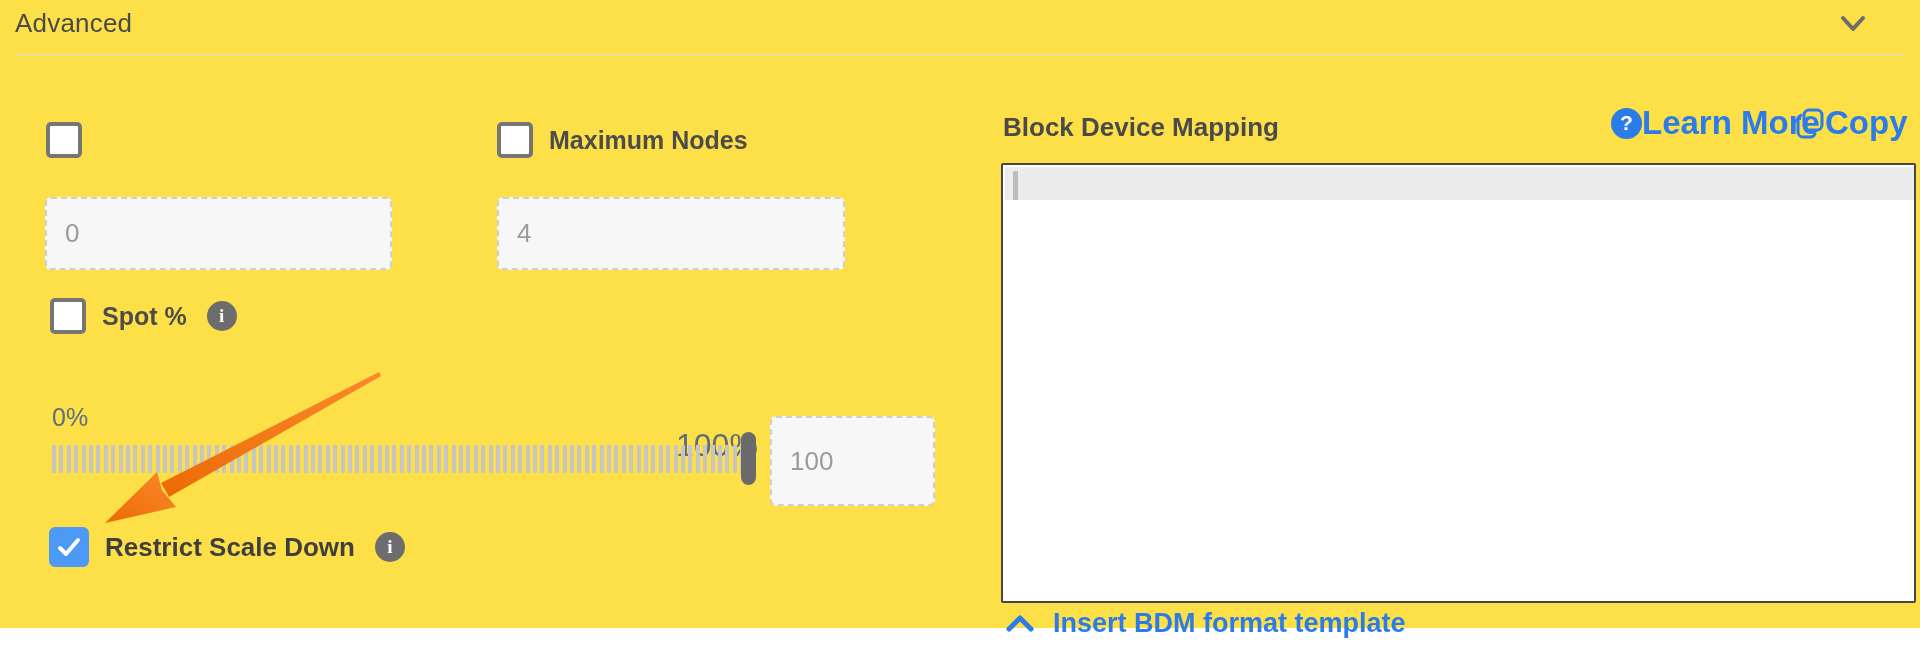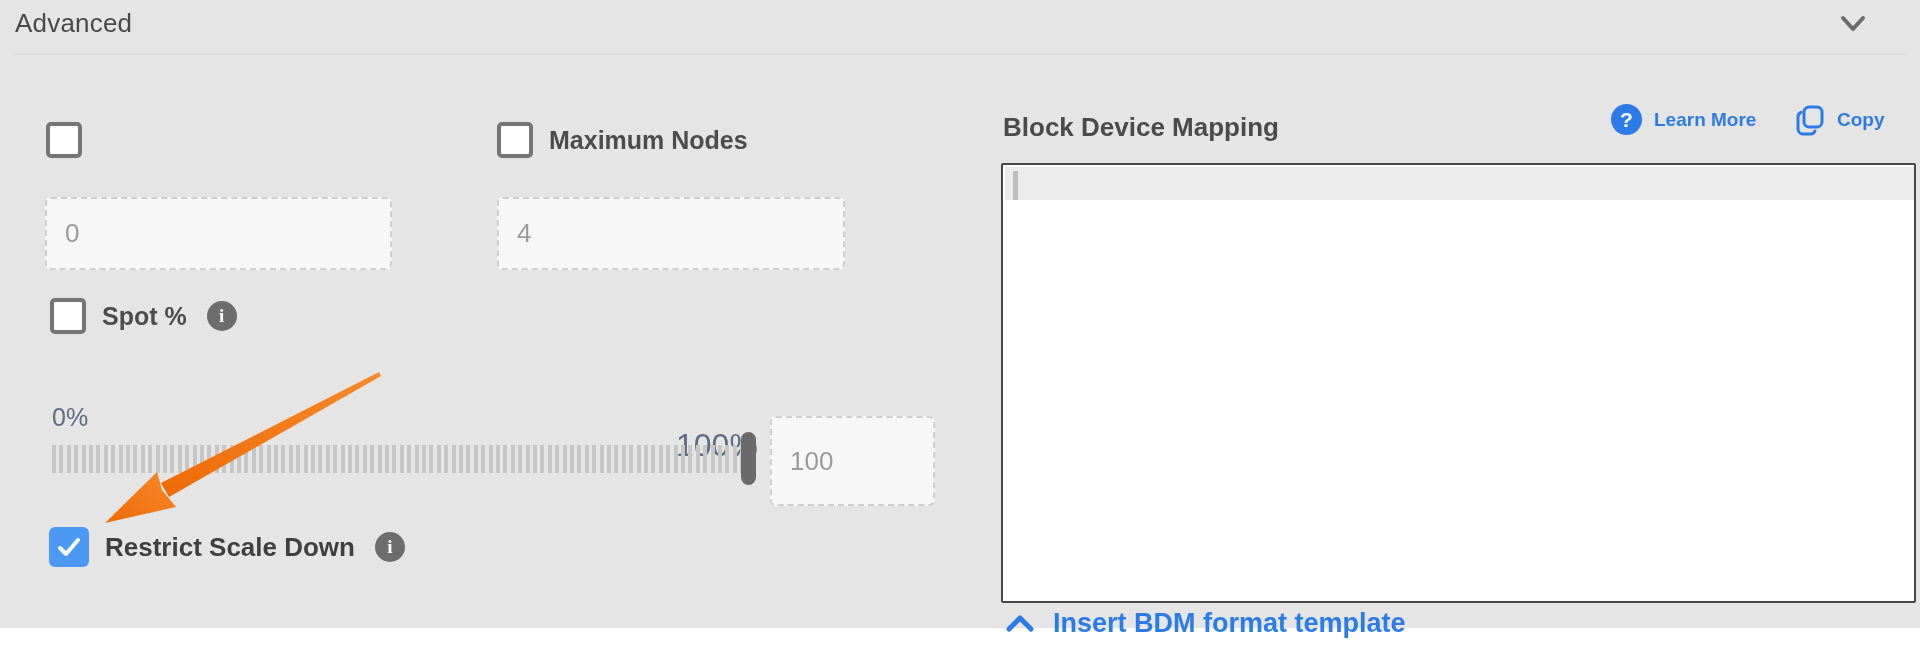--- a/index.html
+++ b/index.html
@@ -1,18 +1,18 @@
 <!DOCTYPE html>
 <html><head>
 <meta charset="utf-8">
 <style>
   * { box-sizing: border-box; margin: 0; padding: 0; }
   html, body { width: 1920px; height: 656px; background: #ffffff;
     font-family: "Liberation Sans", sans-serif; overflow: hidden; }
-  .stage { position: relative; width: 1920px; height: 628px; background: #e5e5e5; }
+  .stage { position: relative; width: 1920px; height: 628px; background: #fde047; }
 
   
   .adv-title { position: absolute; left: 15px; top: 8px; font-size: 26px;
     font-weight: 500; color: #4a4a4a; letter-spacing: 0.2px; }
   .adv-chevron { position: absolute; left: 1836px; top: 6px; width: 34px; height: 34px;
     cursor: pointer; }
   .divider { position: absolute; left: 14px; top: 54px; width: 1892px; height: 1px;
     background: #dcdcdc; }
 
   
@@ -49,21 +49,21 @@
   .arrow-overlay { position: absolute; left: 90px; top: 360px; width: 310px; height: 185px;
     pointer-events: none; }
 
   
   .bdm-title { position: absolute; left: 1003px; top: 112px; font-size: 26px;
     font-weight: 600; color: #4a4a4a; }
   .link-row { position: absolute; top: 104px; display: flex; align-items: center;
     color: #2b7ce8; }
   .link-learn { left: 1611px; }
   .link-copy { left: 1795px; }
-  .link-text { font-size: 19px; font-weight: 600; color: #2b7ce8; margin-left: 12px;
+  .link-text { font-size: 33px; font-weight: 600; color: #2b7ce8; 
     cursor: pointer; white-space: nowrap; }
   .q-circle { width: 31px; height: 31px; border-radius: 50%; background: #2b7ce8;
     color: #fff; font-size: 21px; font-weight: 700; display: flex; align-items: center;
     justify-content: center; cursor: pointer; }
 
   .editor { position: absolute; left: 1001px; top: 163px; width: 915px; height: 440px;
     border: 2px solid #474747; border-radius: 2px; background: #ffffff; cursor: text; }
   .editor-activeline { position: absolute; left: 2px; top: 2px; width: 909px; height: 33px;
     background: #ececec; }
   .editor-cursor { position: absolute; left: 8px; top: 4px; width: 5px; height: 29px;

